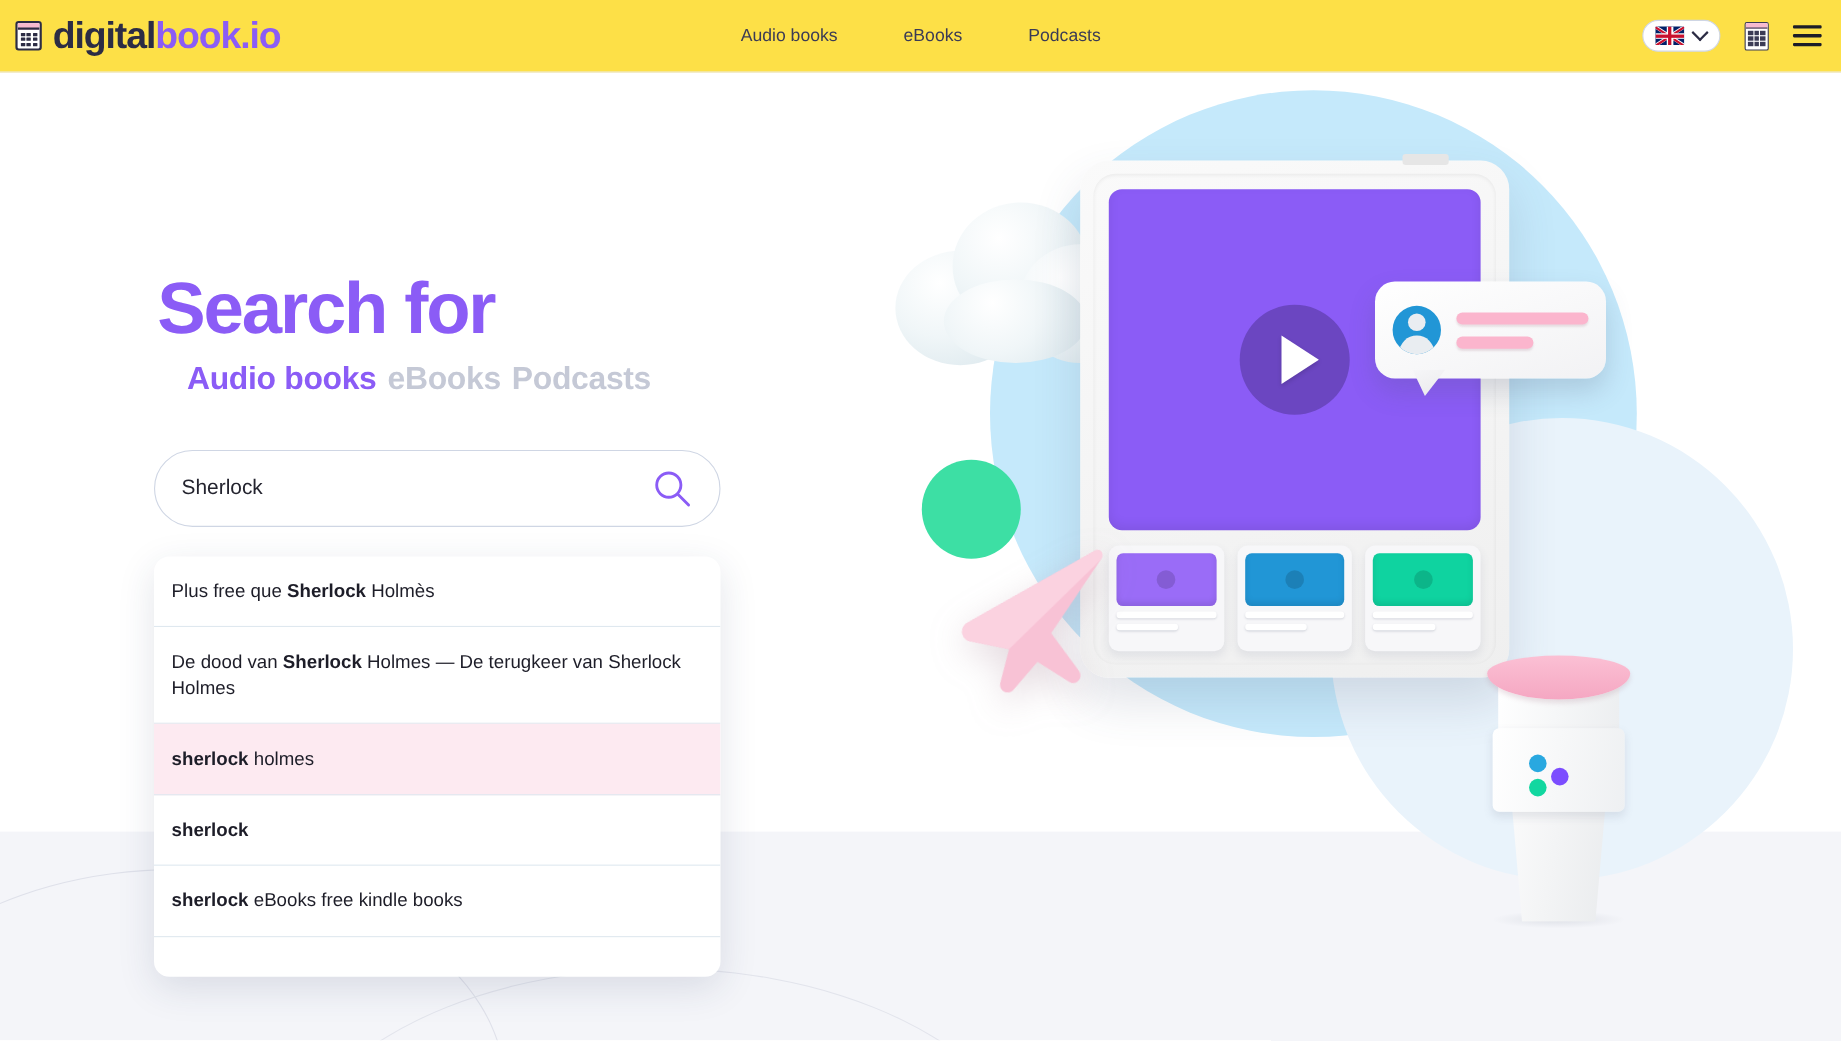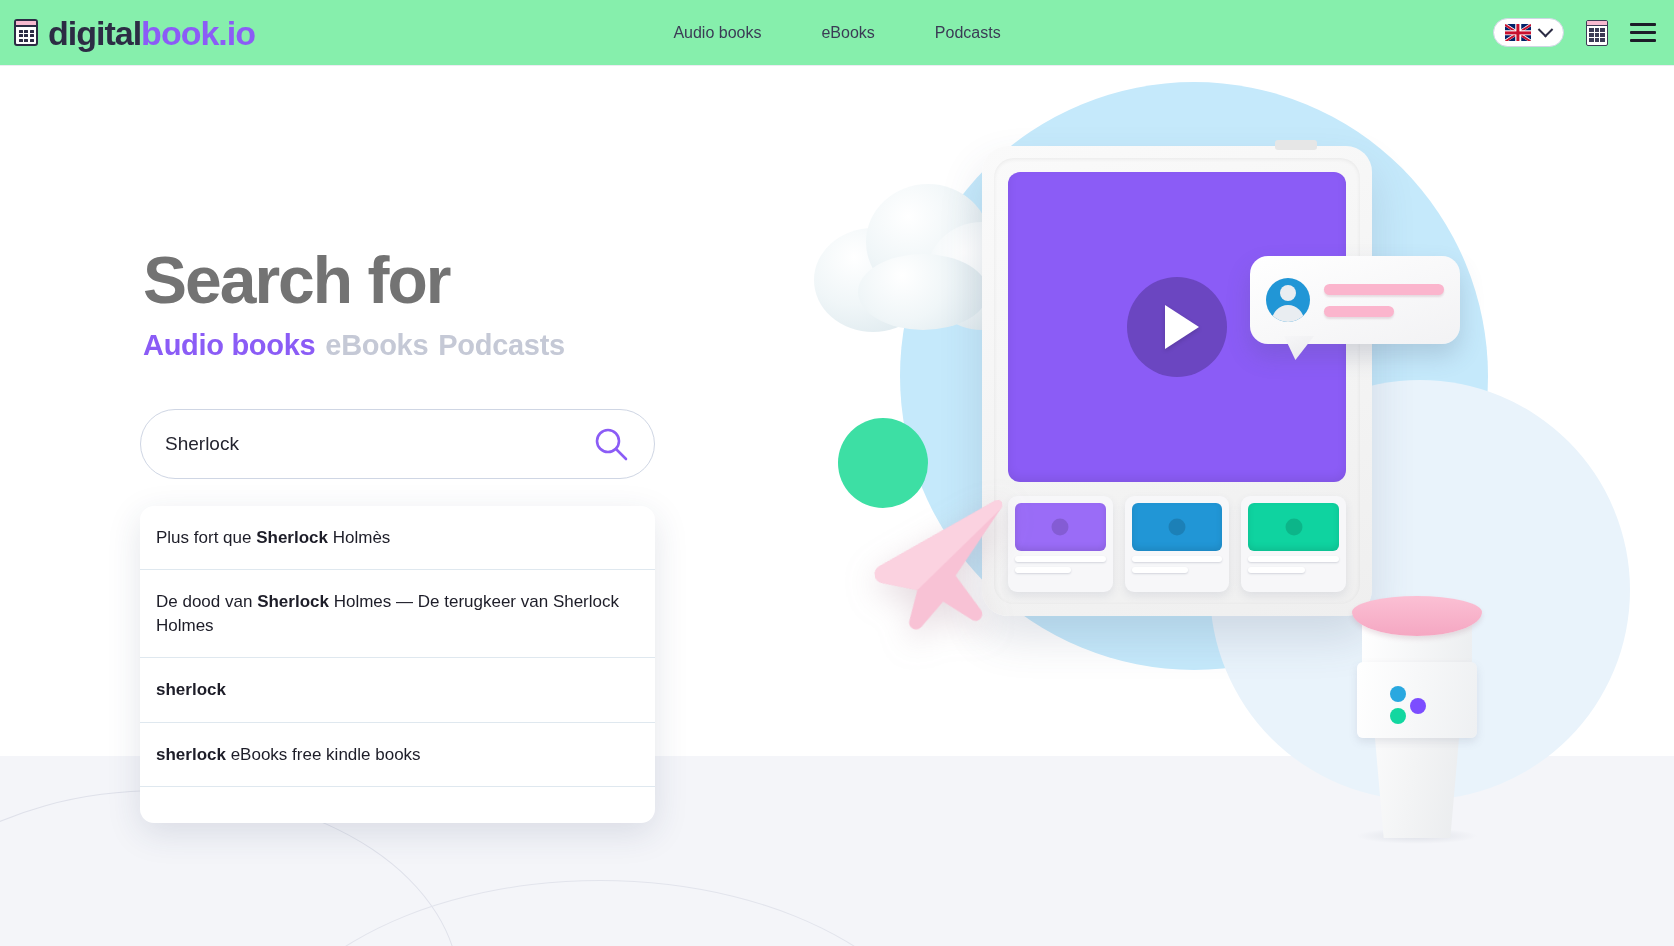--- a/index.html
+++ b/index.html
@@ -26,21 +26,21 @@
   }
   .band-curve2 {
     position: absolute; left: 250px; top: 880px; width: 700px; height: 420px;
     border: 1px solid #e2e4ec; border-radius: 50%;
     background: transparent;
   }
 
   
   .header {
     position: absolute; left: 0; top: 0; width: 1674px; height: 66px;
-    background: #86efac;
+    background: #fde047;
     border-bottom: 1px solid #ececf2;
     display: flex; align-items: center;
     z-index: 50;
   }
   .logo-wrap { display: flex; align-items: center; gap: 10px; margin-left: 14px; }
   .logo-glyph {
     position: relative; width: 24px; height: 27px;
     border: 2px solid #2c2c44; border-radius: 3px; background: #fff;
     display: flex; flex-direction: column; overflow: hidden;
   }
@@ -99,24 +99,24 @@
   .book-icon .bi-grid { flex: 1; display: grid; grid-template-columns: repeat(3,1fr);
     grid-template-rows: repeat(3,1fr); gap: 1.2px; padding: 2.2px; }
   .book-icon .bi-grid i { background: #3b3b55; }
 
   .burger { display: flex; flex-direction: column; gap: 5px; width: 26px; }
   .burger span { display: block; height: 3px; background: #1c1c28; border-radius: 1px; }
 
   
   .hero-left { position: absolute; left: 143px; top: 246px; width: 560px; z-index: 30; }
   .hero-title {
-    font-size: 66px; font-weight: 700; color: #737373; letter-spacing: -2px;
+    font-size: 66px; font-weight: 700; color: #8b5cf6; letter-spacing: -2px;
     line-height: 1.05;
   }
-  .hero-sub { margin-top: 14px; font-size: 29px; font-weight: 600; letter-spacing: -0.3px; }
+  .hero-sub { margin-top: 14px; font-size: 29px; font-weight: 600; letter-spacing: -0.3px; margin-left: 27px; }
   .hero-sub .active { color: #8b5cf6; }
   .hero-sub .muted { color: #c5c9d6; }
   .hero-sub span { margin-right: 10px; }
 
   
   .search-box {
     position: absolute; left: 140px; top: 409px; width: 515px; height: 70px;
     background: #fff; border: 1px solid #cfd6e4; border-radius: 36px;
     display: flex; align-items: center; padding: 0 24px 0 24px; z-index: 40;
   }
@@ -379,24 +379,27 @@
     <span class="search-icon">
       <svg viewBox="0 0 38 38" fill="none">
         <circle cx="16" cy="16" r="11" stroke="#8b5cf6" stroke-width="2.6"></circle>
         <line x1="24" y1="24" x2="34" y2="34" stroke="#8b5cf6" stroke-width="2.6" stroke-linecap="round"></line>
       </svg>
     </span>
   </div>
 
   <div class="dropdown">
     <div class="sugg">
-      <span>Plus fort que </span><b>Sherlock</b><span> Holmès</span>
+      <span>Plus free que </span><b>Sherlock</b><span> Holmès</span>
     </div>
     <div class="sugg tall">
       <span>De dood van </span><b>Sherlock</b><span> Holmes — De terugkeer van Sherlock Holmes</span>
+    </div>
+    <div class="sugg highlight">
+      <span></span><b>sherlock</b><span> holmes</span>
     </div>
     <div class="sugg">
       <span></span><b>sherlock</b><span></span>
     </div>
     <div class="sugg">
       <span></span><b>sherlock</b><span> eBooks free kindle books</span>
     </div>
     <div class="sugg-spacer"></div>
   </div>
 

